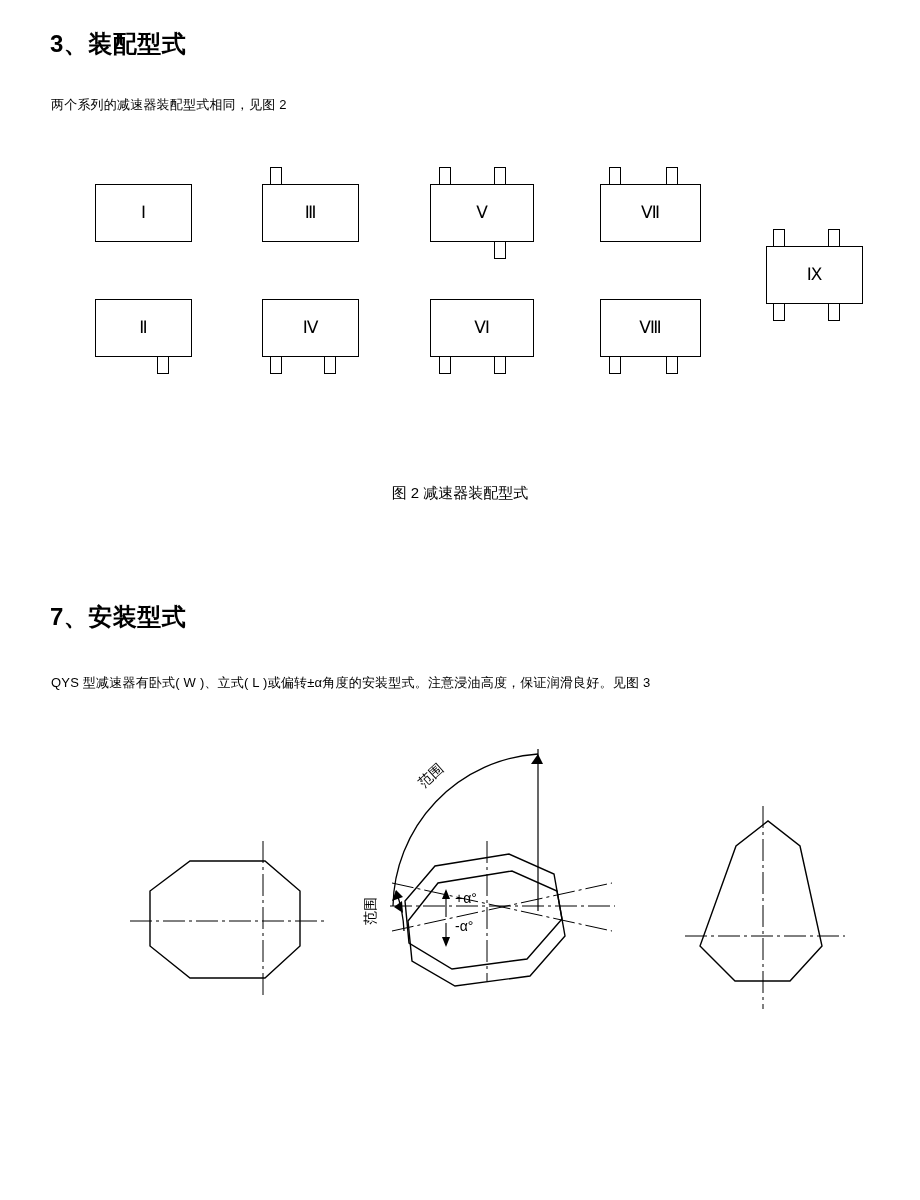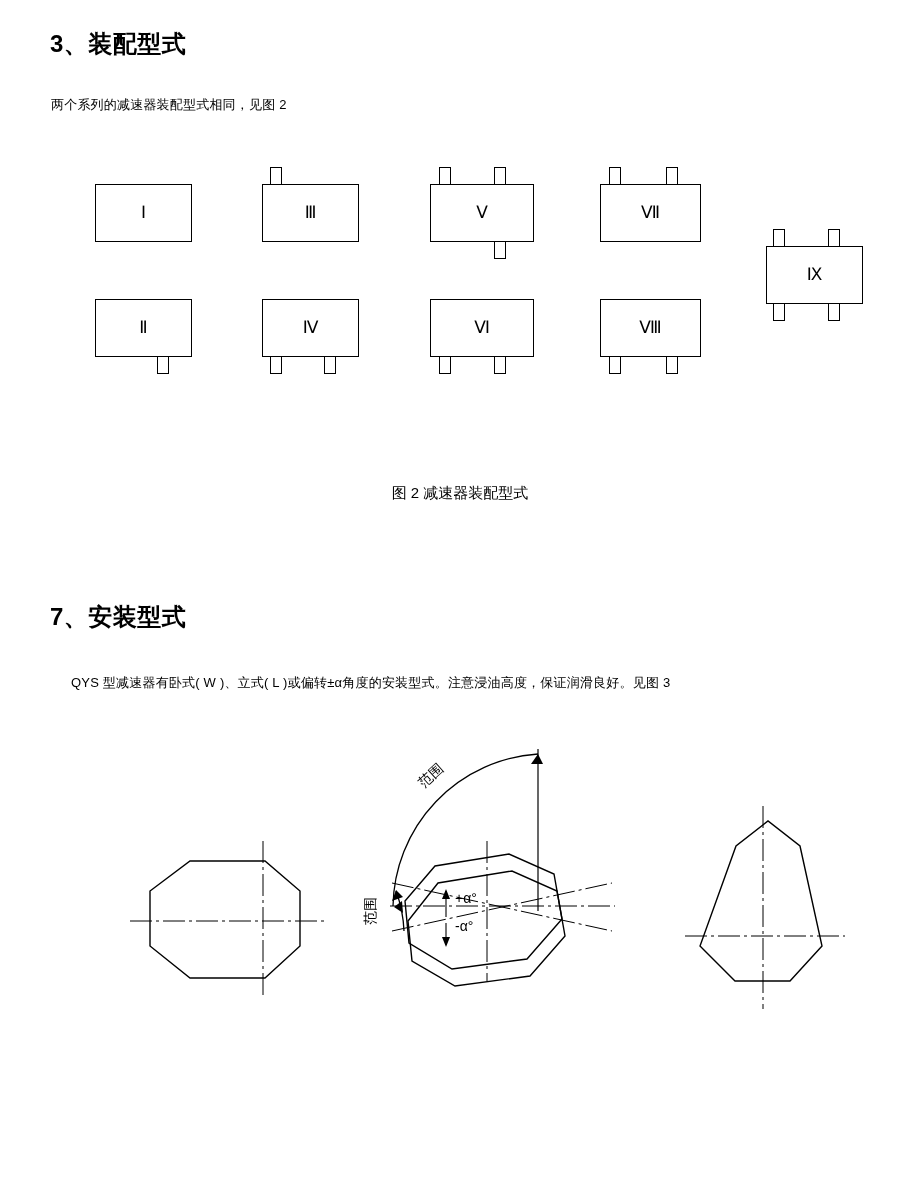--- a/index.html
+++ b/index.html
@@ -31,21 +31,21 @@
   #section3-title { left: 50px; top: 12px; }
   #section4-title { left: 50px; top: 585px; }
 
   .para {
     position: absolute;
     font-size: 13px;
     white-space: nowrap;
     letter-spacing: 0.2px;
   }
   #section3-para { left: 51px; top: 80px; }
-  #section4-para { left: 51px; top: 658px; margin-left: 20px; }
+  #section4-para { left: 51px; top: 658px; }
 
   .fig-caption {
     position: absolute;
     font-size: 15px;
     white-space: nowrap;
     text-align: center;
   }
   #fig2-caption { left: 0; top: 468px; width: 920px; }
   #fig3-caption { left: 0; top: 1100px; width: 920px; }
 

